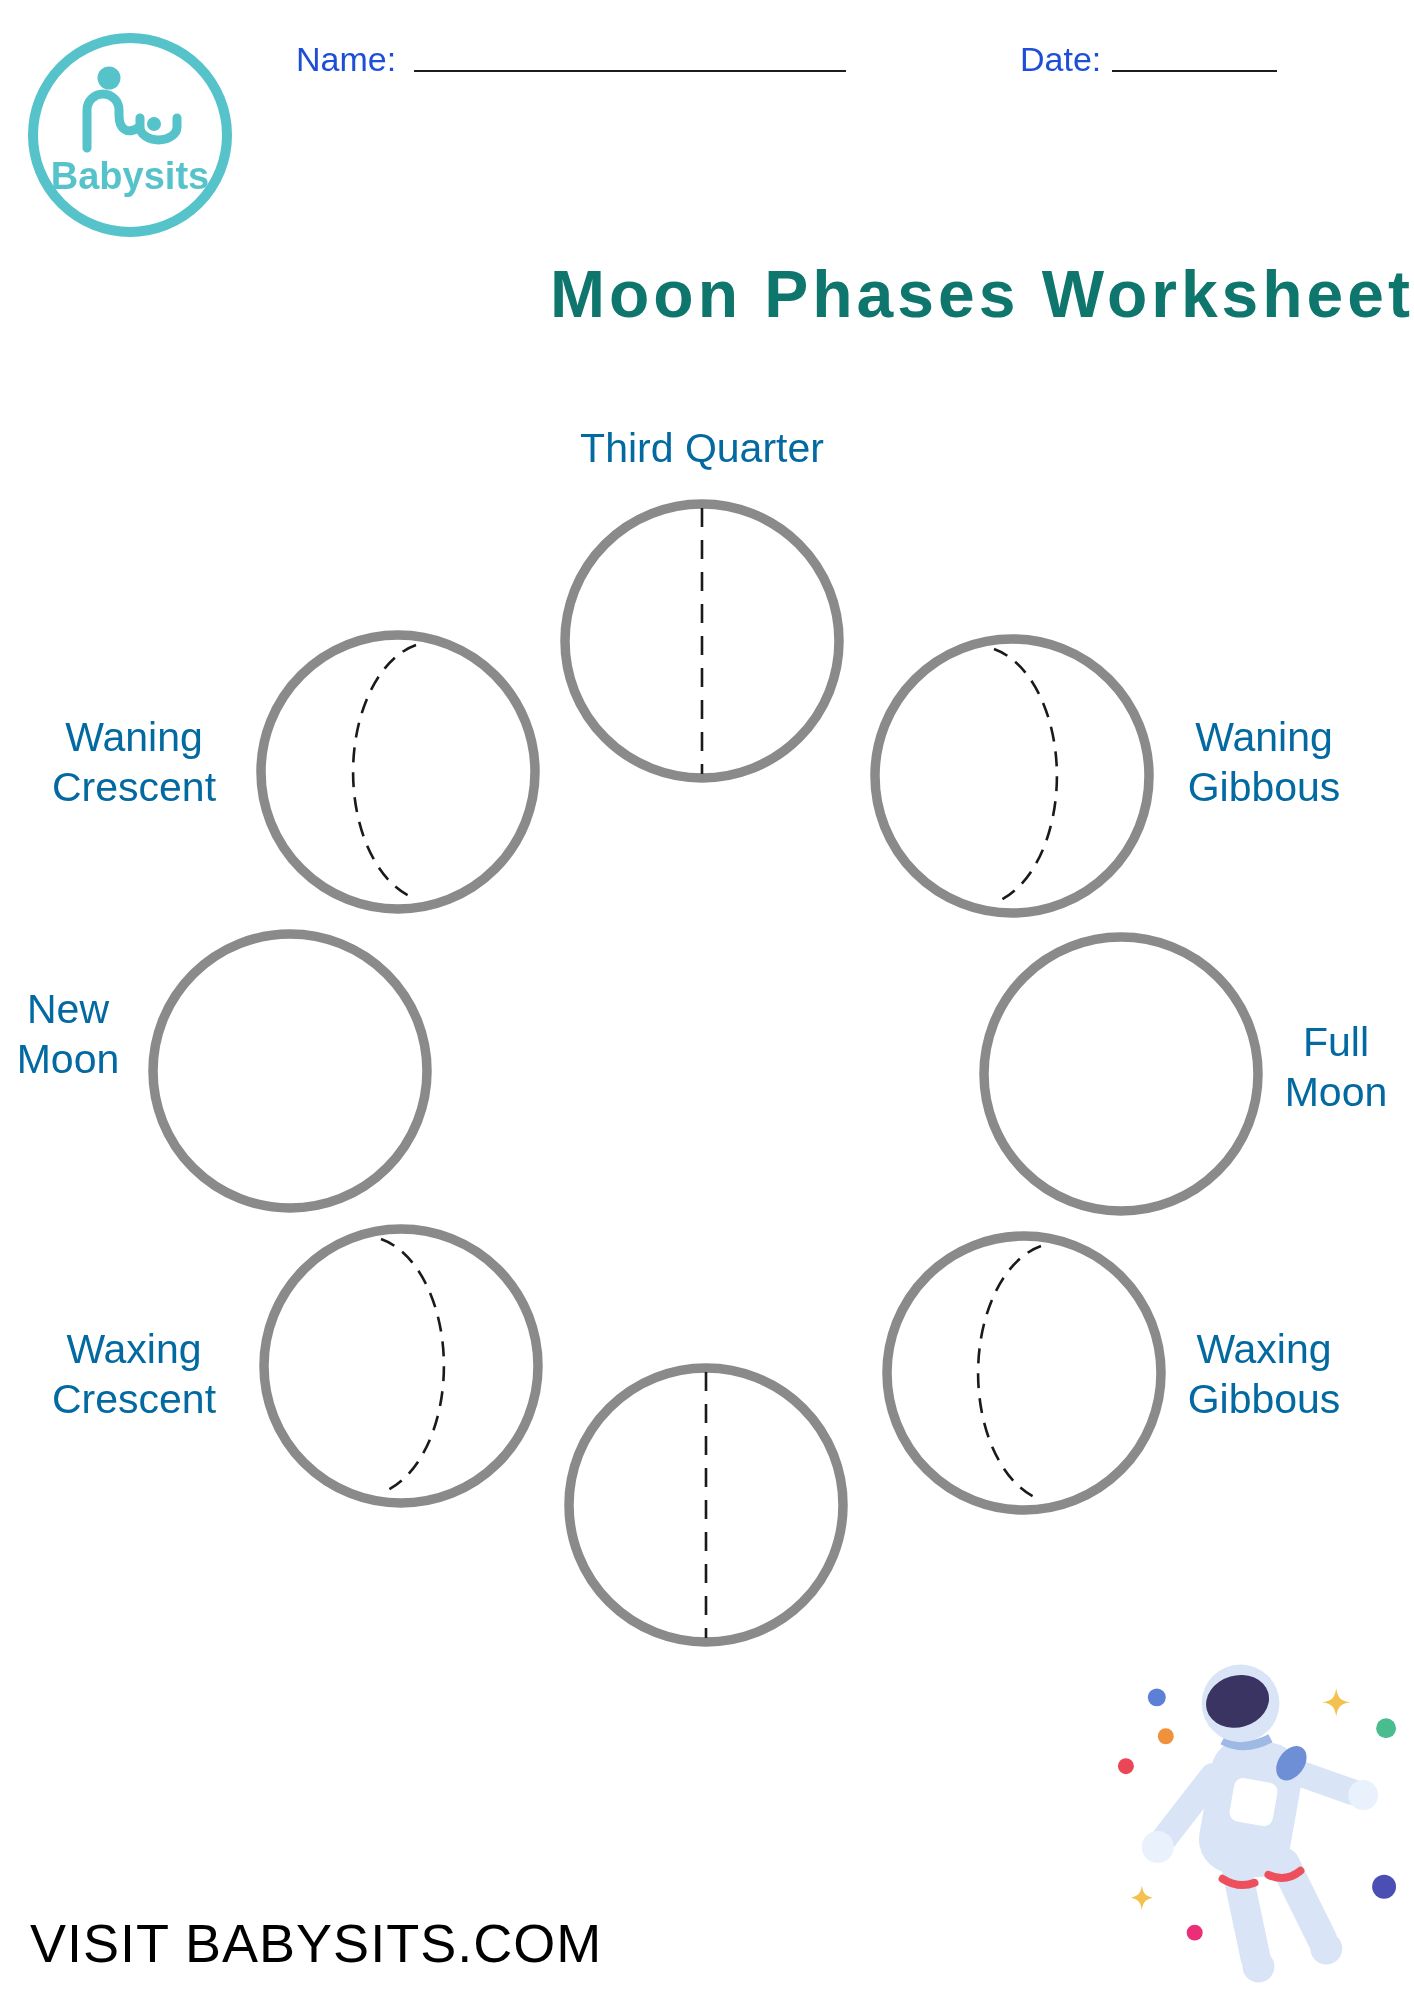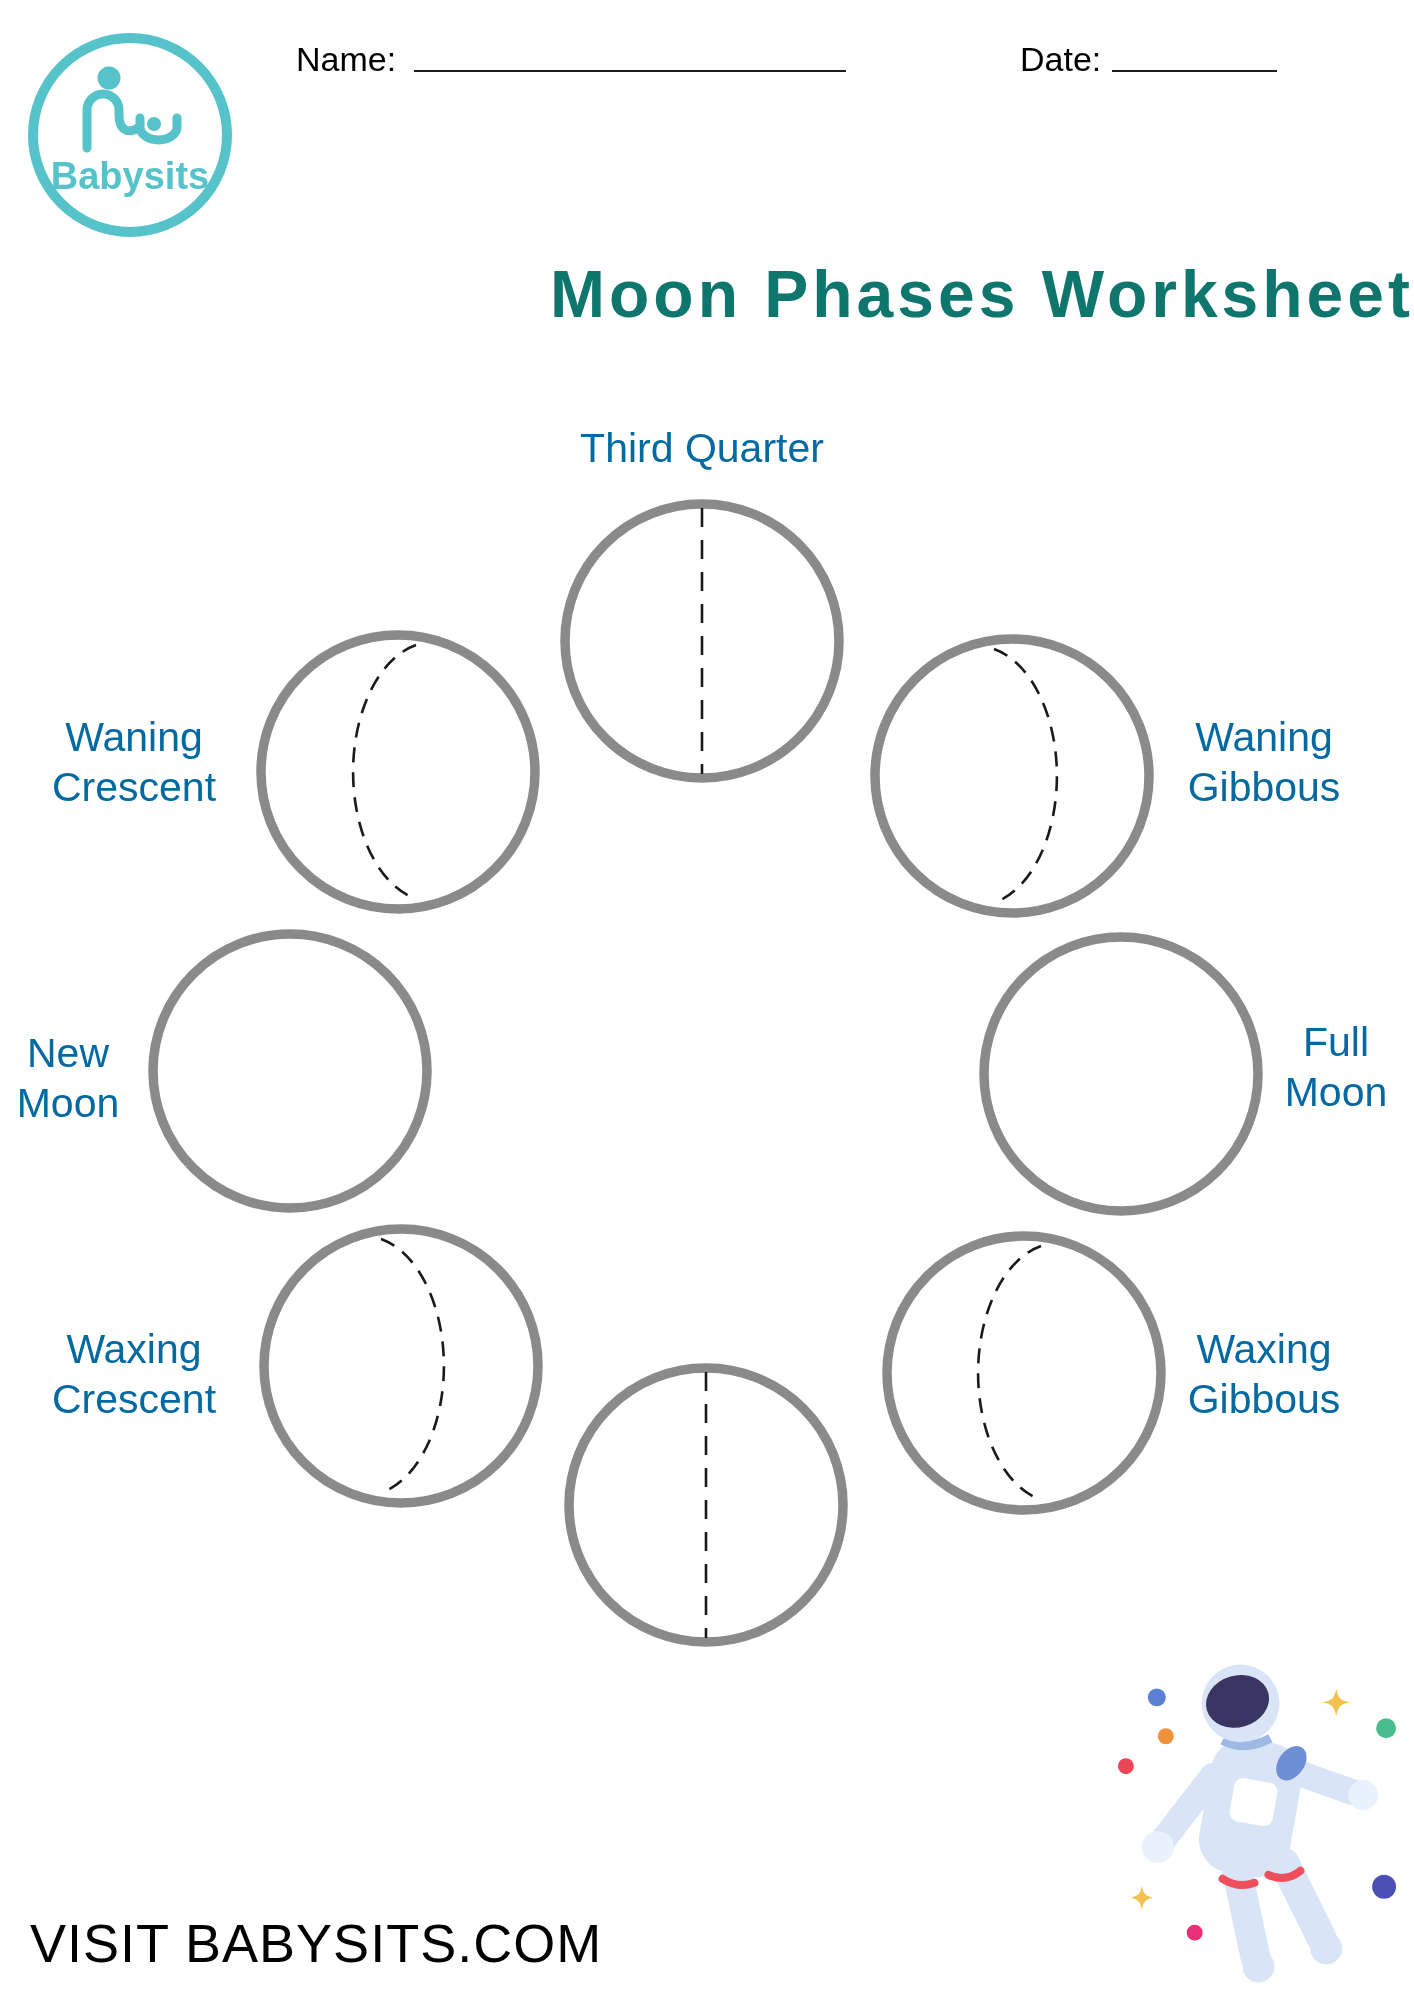--- a/index.html
+++ b/index.html
@@ -4,21 +4,21 @@
 <style>
   html,body { margin:0; padding:0; background:#e8e8e8; }
   .page {
     position:relative; width:1414px; height:2000px; margin:0 auto;
     background:#ffffff; overflow:hidden;
     font-family:"Liberation Sans","DejaVu Sans",sans-serif; color:#1d1d1d;
   }
   svg { position:absolute; display:block; }
 
   
-  .field-label { position:absolute; font-size:34px; color:#000000; white-space:nowrap; }
+  .field-label { position:absolute; font-size:34px; color:#1d4ed8; white-space:nowrap; }
   .blank { position:absolute; height:32px; border-bottom:2px solid #1d1d1d; }
 
   
   .title {
     position:absolute; left:0; right:0; top:256px; text-align:right;
     font-size:66px; font-weight:bold; letter-spacing:4px; color:#0f766e; white-space:nowrap;
   }
 
   
   .moon   { fill:none; stroke:#8a8a8a; stroke-width:9.5; }
@@ -117,21 +117,21 @@
     <div>Waxing</div>
     <div>Gibbous</div>
   </div>
 
 
   <div class="phase-label" style="left:0; top:1324px; width:268px">
     <div>Waxing</div>
     <div>Crescent</div>
   </div>
 
-  <div class="phase-label" style="left:0; top:1028px; width:136px">
+  <div class="phase-label" style="left:0; top:984px; width:136px">
     <div>New</div>
     <div>Moon</div>
   </div>
 
   <div class="phase-label" style="left:0; top:712px; width:268px">
     <div>Waning</div>
     <div>Crescent</div>
   </div>
 
   <div class="footer-text">VISIT BABYSITS.COM</div>

